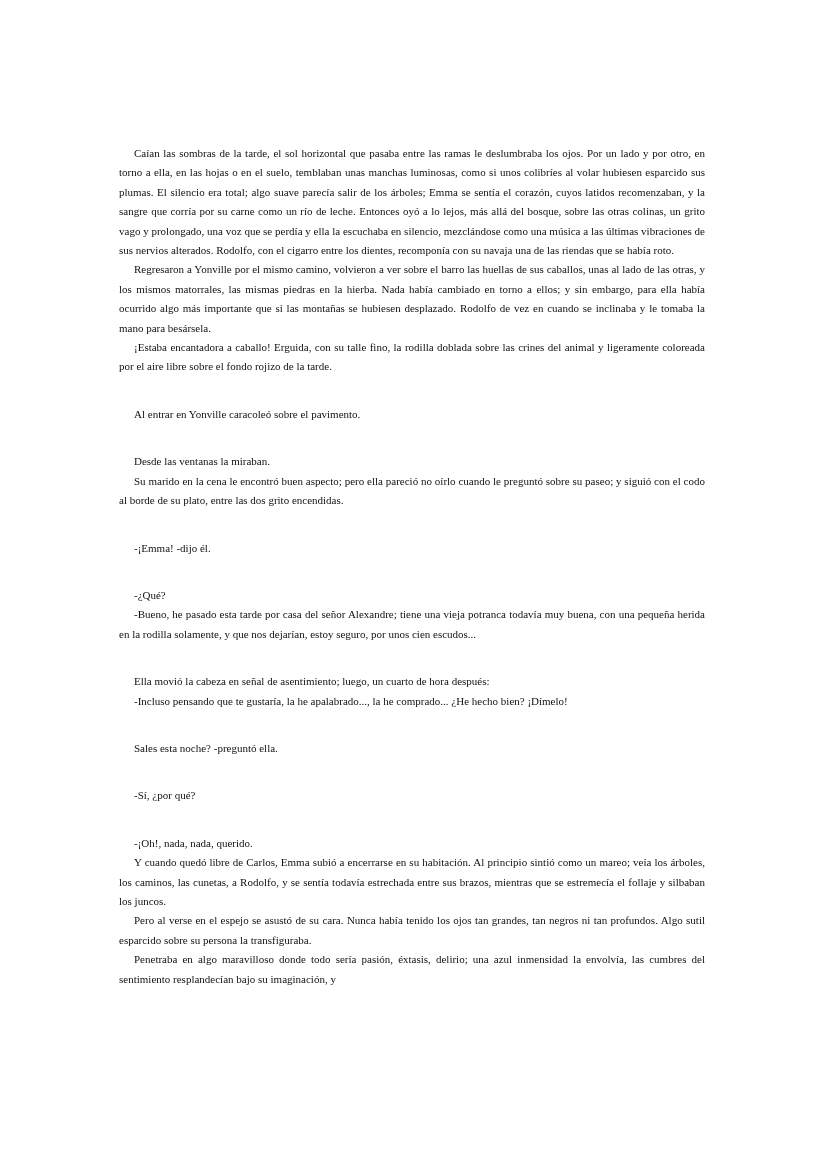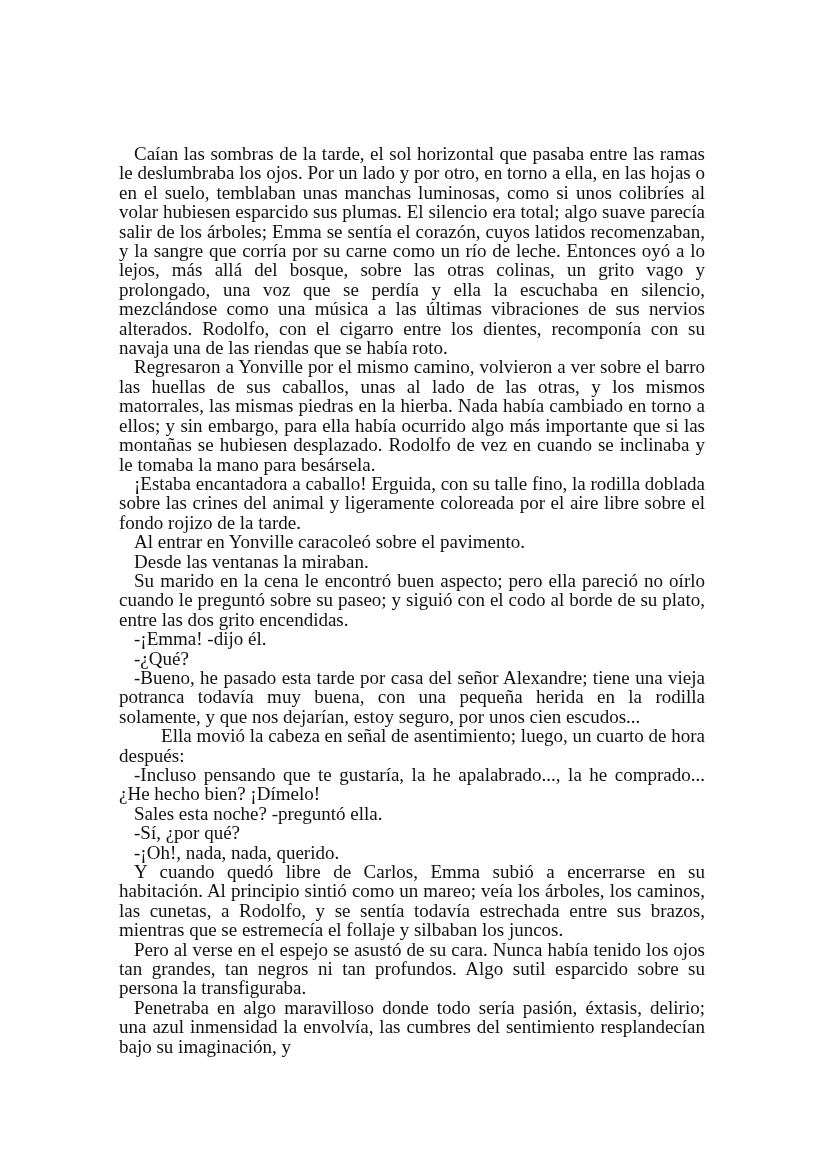--- a/index.html
+++ b/index.html
@@ -20,33 +20,34 @@
       width: 828px;
       height: 1169px;
       background: #ffffff;
     }
     .text-block {
       position: absolute;
       left: 119px;
       top: 144px;
       width: 586px;
       font-family: "Liberation Serif", "DejaVu Serif", serif;
-      font-size: 19px;
+      font-size: 11px;
       line-height: 19.4px;
       color: #111111;
     }
     .para {
       margin: 0;
       text-indent: 15px;
       text-align: justify;
       text-align-last: left;
       hyphens: none;
     }
     .para.short {
       text-align: right;
+      margin-top: 28px;
     }
   </style>
 </head>
 <body>
 
 <div class="page">
   <div class="text-block">
     <p class="para">Caían las sombras de la tarde, el sol horizontal que pasaba entre las ramas le deslumbraba los ojos. Por un lado y por otro, en torno a ella, en las hojas o en el suelo, temblaban unas manchas luminosas, como si unos colibríes al volar hubiesen esparcido sus plumas. El silencio era total; algo suave parecía salir de los árboles; Emma se sentía el corazón, cuyos latidos recomenzaban, y la sangre que corría por su carne como un río de leche. Entonces oyó a lo lejos, más allá del bosque, sobre las otras colinas, un grito vago y prolongado, una voz que se perdía y ella la escuchaba en silencio, mezclándose como una música a las últimas vibraciones de sus nervios alterados. Rodolfo, con el cigarro entre los dientes, recomponía con su navaja una de las riendas que se había roto.</p>
     <p class="para">Regresaron a Yonville por el mismo camino, volvieron a ver sobre el barro las huellas de sus caballos, unas al lado de las otras, y los mismos matorrales, las mismas piedras en la hierba. Nada había cambiado en torno a ellos; y sin embargo, para ella había ocurrido algo más importante que si las montañas se hubiesen desplazado. Rodolfo de vez en cuando se inclinaba y le tomaba la mano para besársela.</p>
     <p class="para">¡Estaba encantadora a caballo! Erguida, con su talle fino, la rodilla doblada sobre las crines del animal y ligeramente coloreada por el aire libre sobre el fondo rojizo de la tarde.</p>

